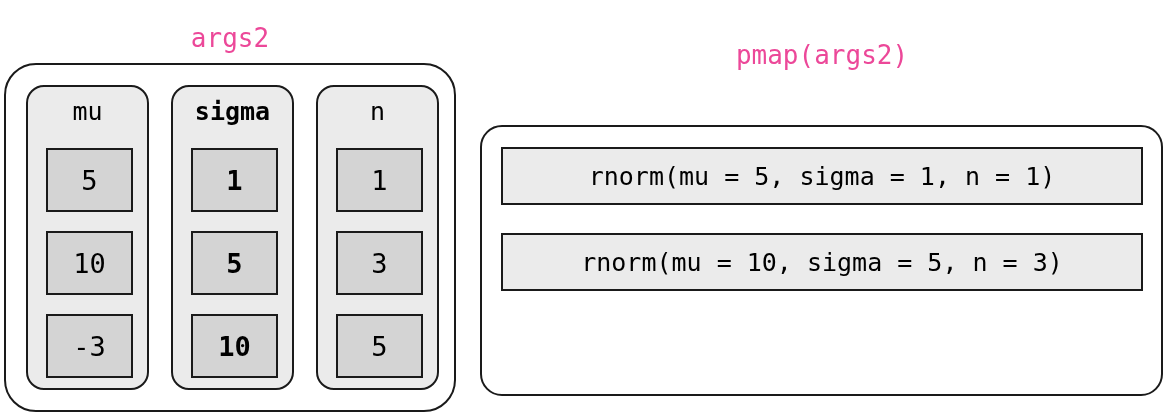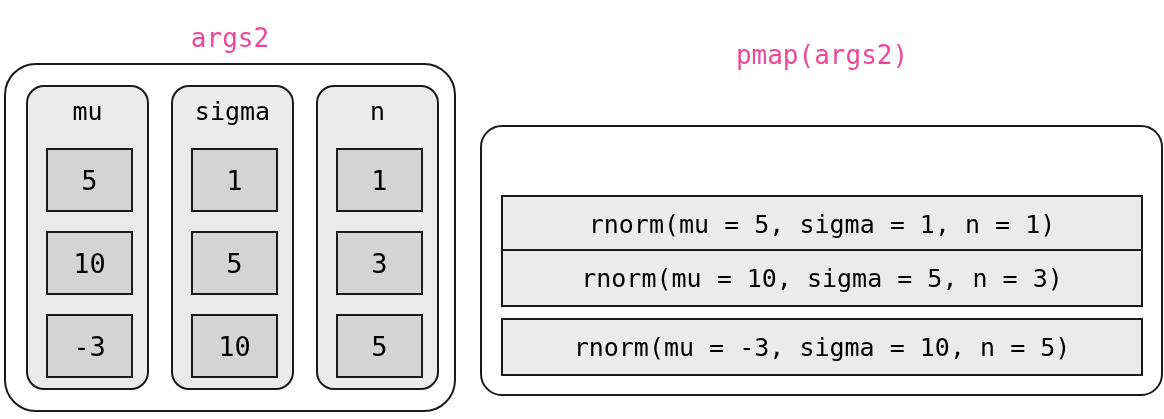--- a/index.html
+++ b/index.html
@@ -56,21 +56,21 @@
     position: absolute;
     top: 20px;
     width: 123px;
     height: 305px;
     box-sizing: border-box;
     border: 2.5px solid #1a1a1a;
     border-radius: 18px;
     background: #ebebeb;
   }
   #column-mu    { left: 20px; }
-  #column-sigma { left: 165px; }
+  #column-sigma { left: 165px; font-weight: bold; }
   #column-n     { left: 310px; }
 
   .column-header {
     position: absolute;
     top: 12px;
     left: 0;
     width: 100%;
     text-align: center;
     font-size: 25px;
     line-height: 25px;
@@ -119,22 +119,22 @@
     border: 2.5px solid #1a1a1a;
     background: #ebebeb;
     display: flex;
     align-items: center;
     justify-content: center;
     font-size: 25px;
     line-height: 25px;
     white-space: nowrap;
     color: #000;
   }
-  .result-row.r0 { top: 20px; margin-top: 48px; }
-  .result-row.r1 { top: 122px; }
+  .result-row.r0 { top: 20px; }
+  .result-row.r1 { top: 106px; }
   .result-row.r2 { top: 191px; }
 </style>
 </head>
 <body>
 
 <div class="title" id="title-args2">args2</div>
 
 <div id="args2-container">
 
   <div class="column-panel" id="column-mu">
@@ -158,14 +158,13 @@
     <div class="value-cell r2">5</div>
   </div>
 
 </div>
 
 <div class="title" id="title-pmap">pmap(args2)</div>
 
 <div id="pmap-container">
   <div class="result-row r0">rnorm(mu = 5, sigma = 1, n = 1)</div>
   <div class="result-row r1">rnorm(mu = 10, sigma = 5, n = 3)</div>
-  <div class="result-row r2">rnorm(mu = -3, sigma = 10, n = 5)</div>
 </div>
 
 </body></html>

